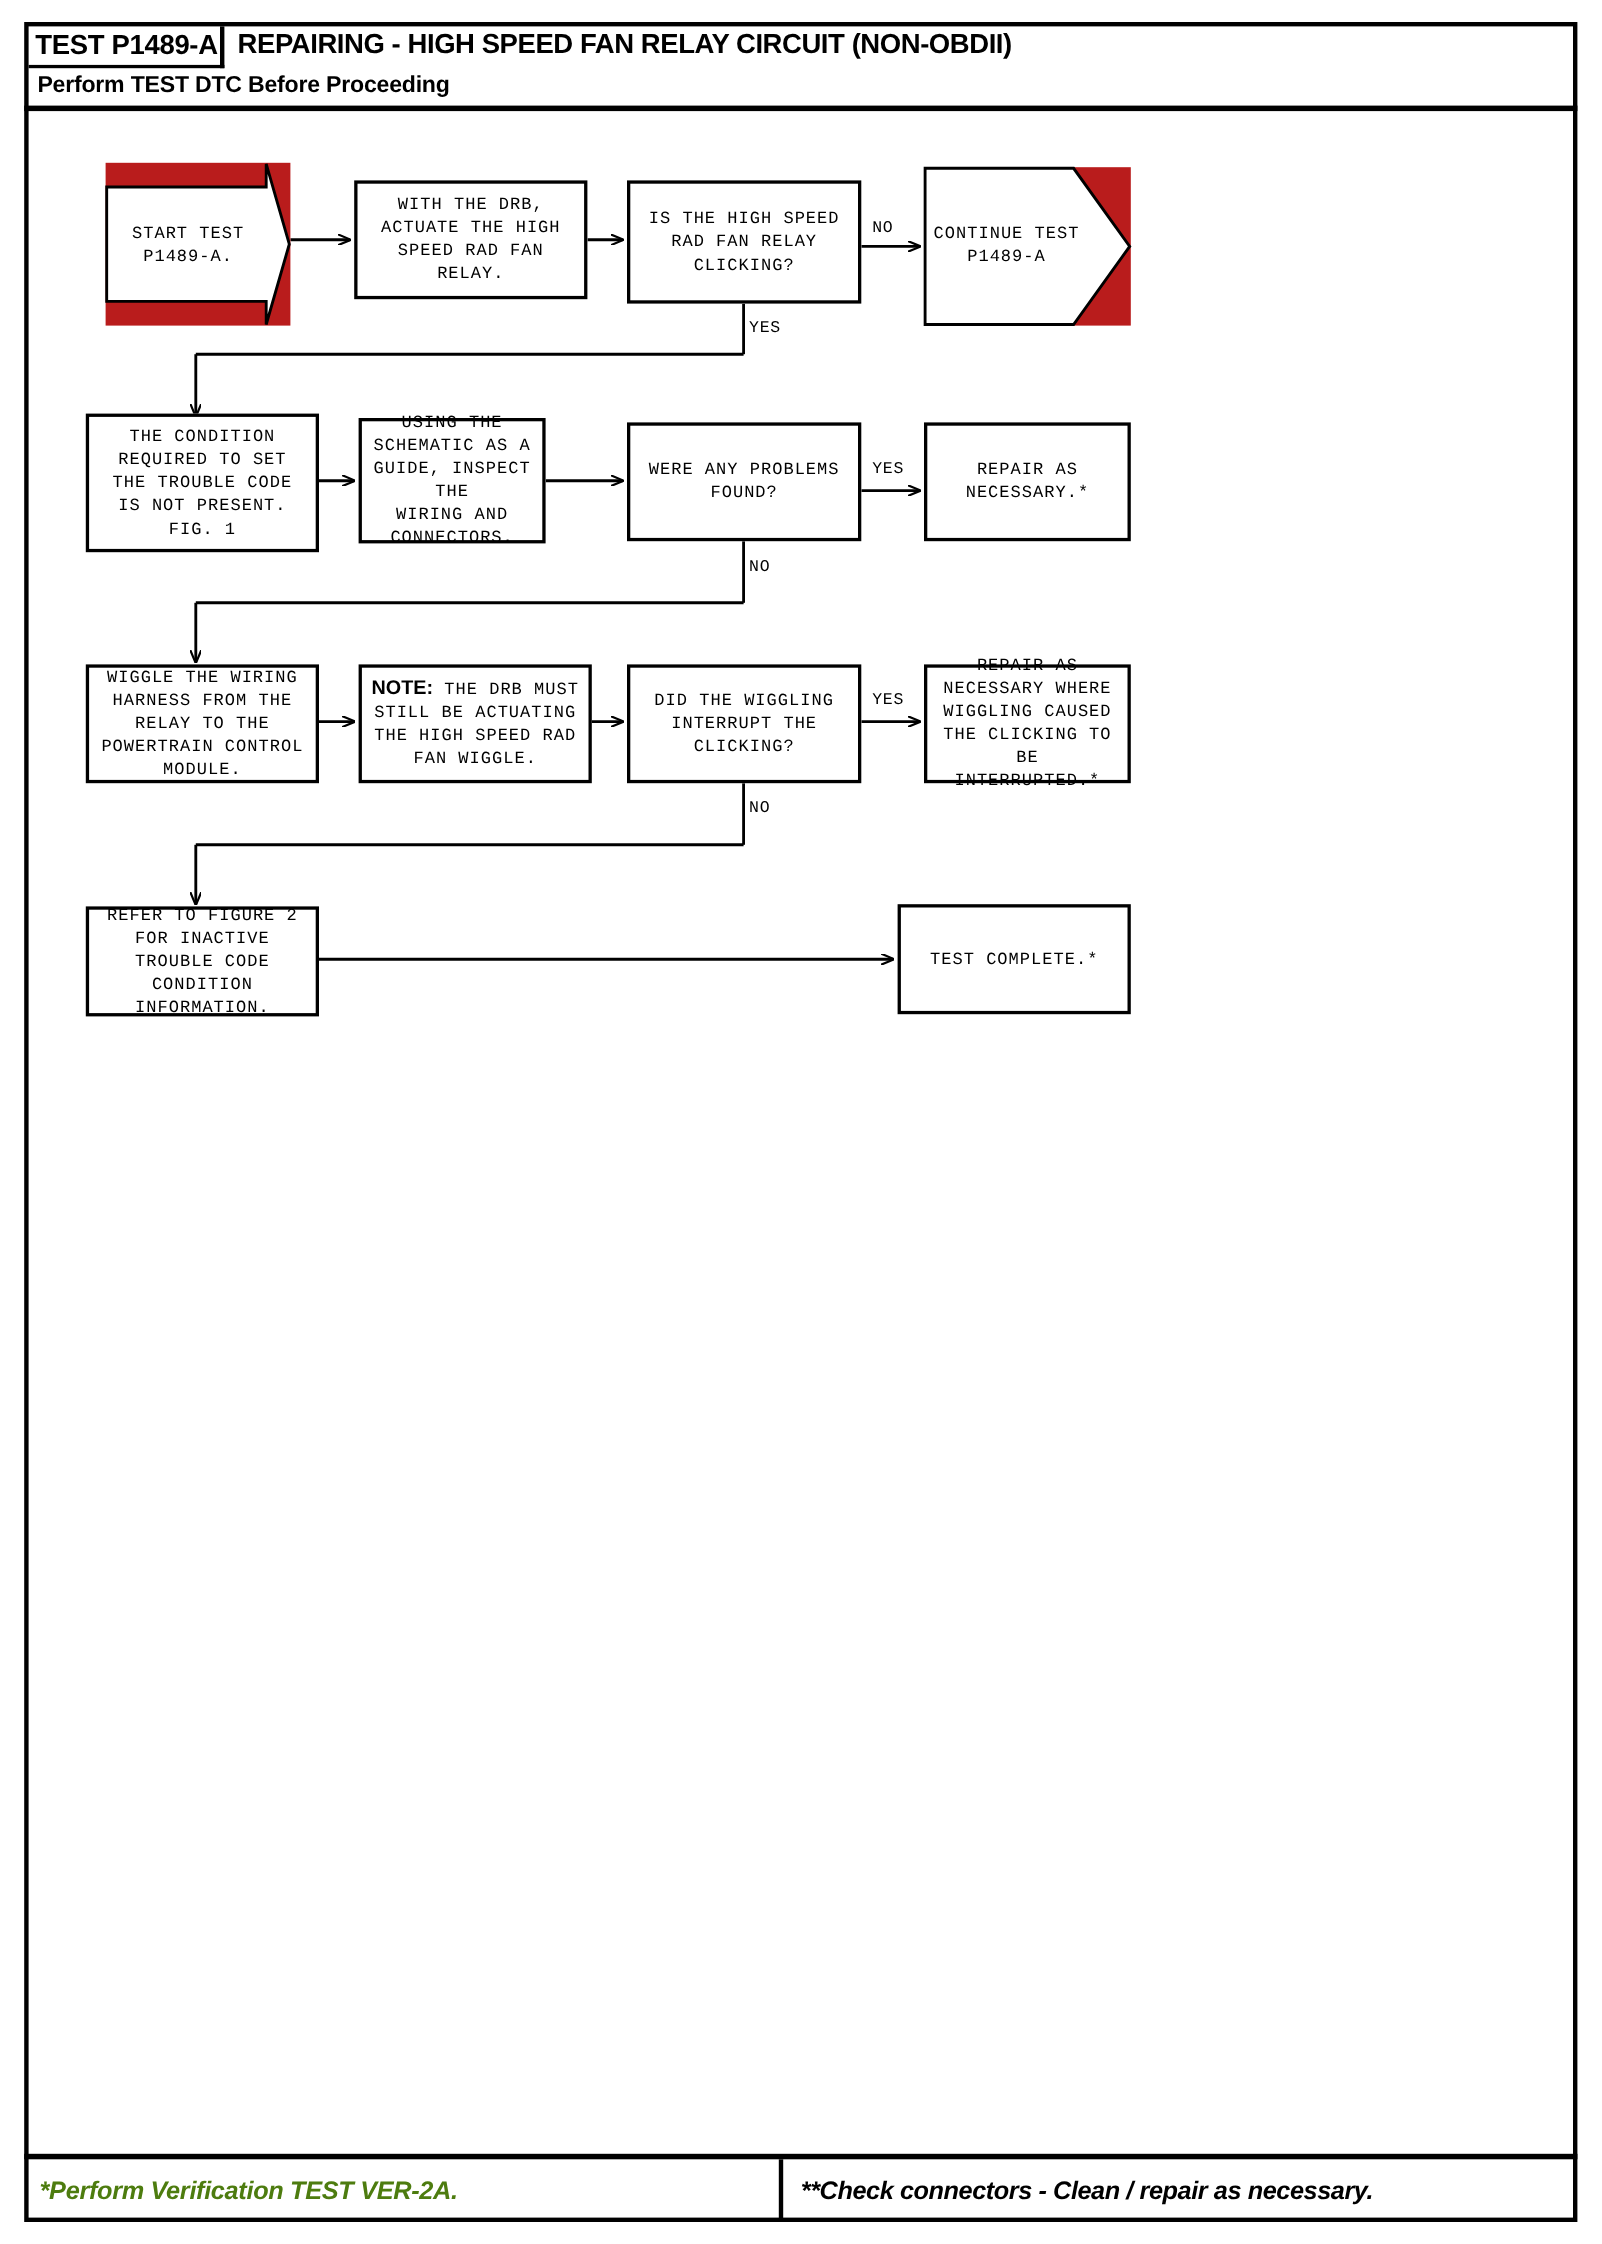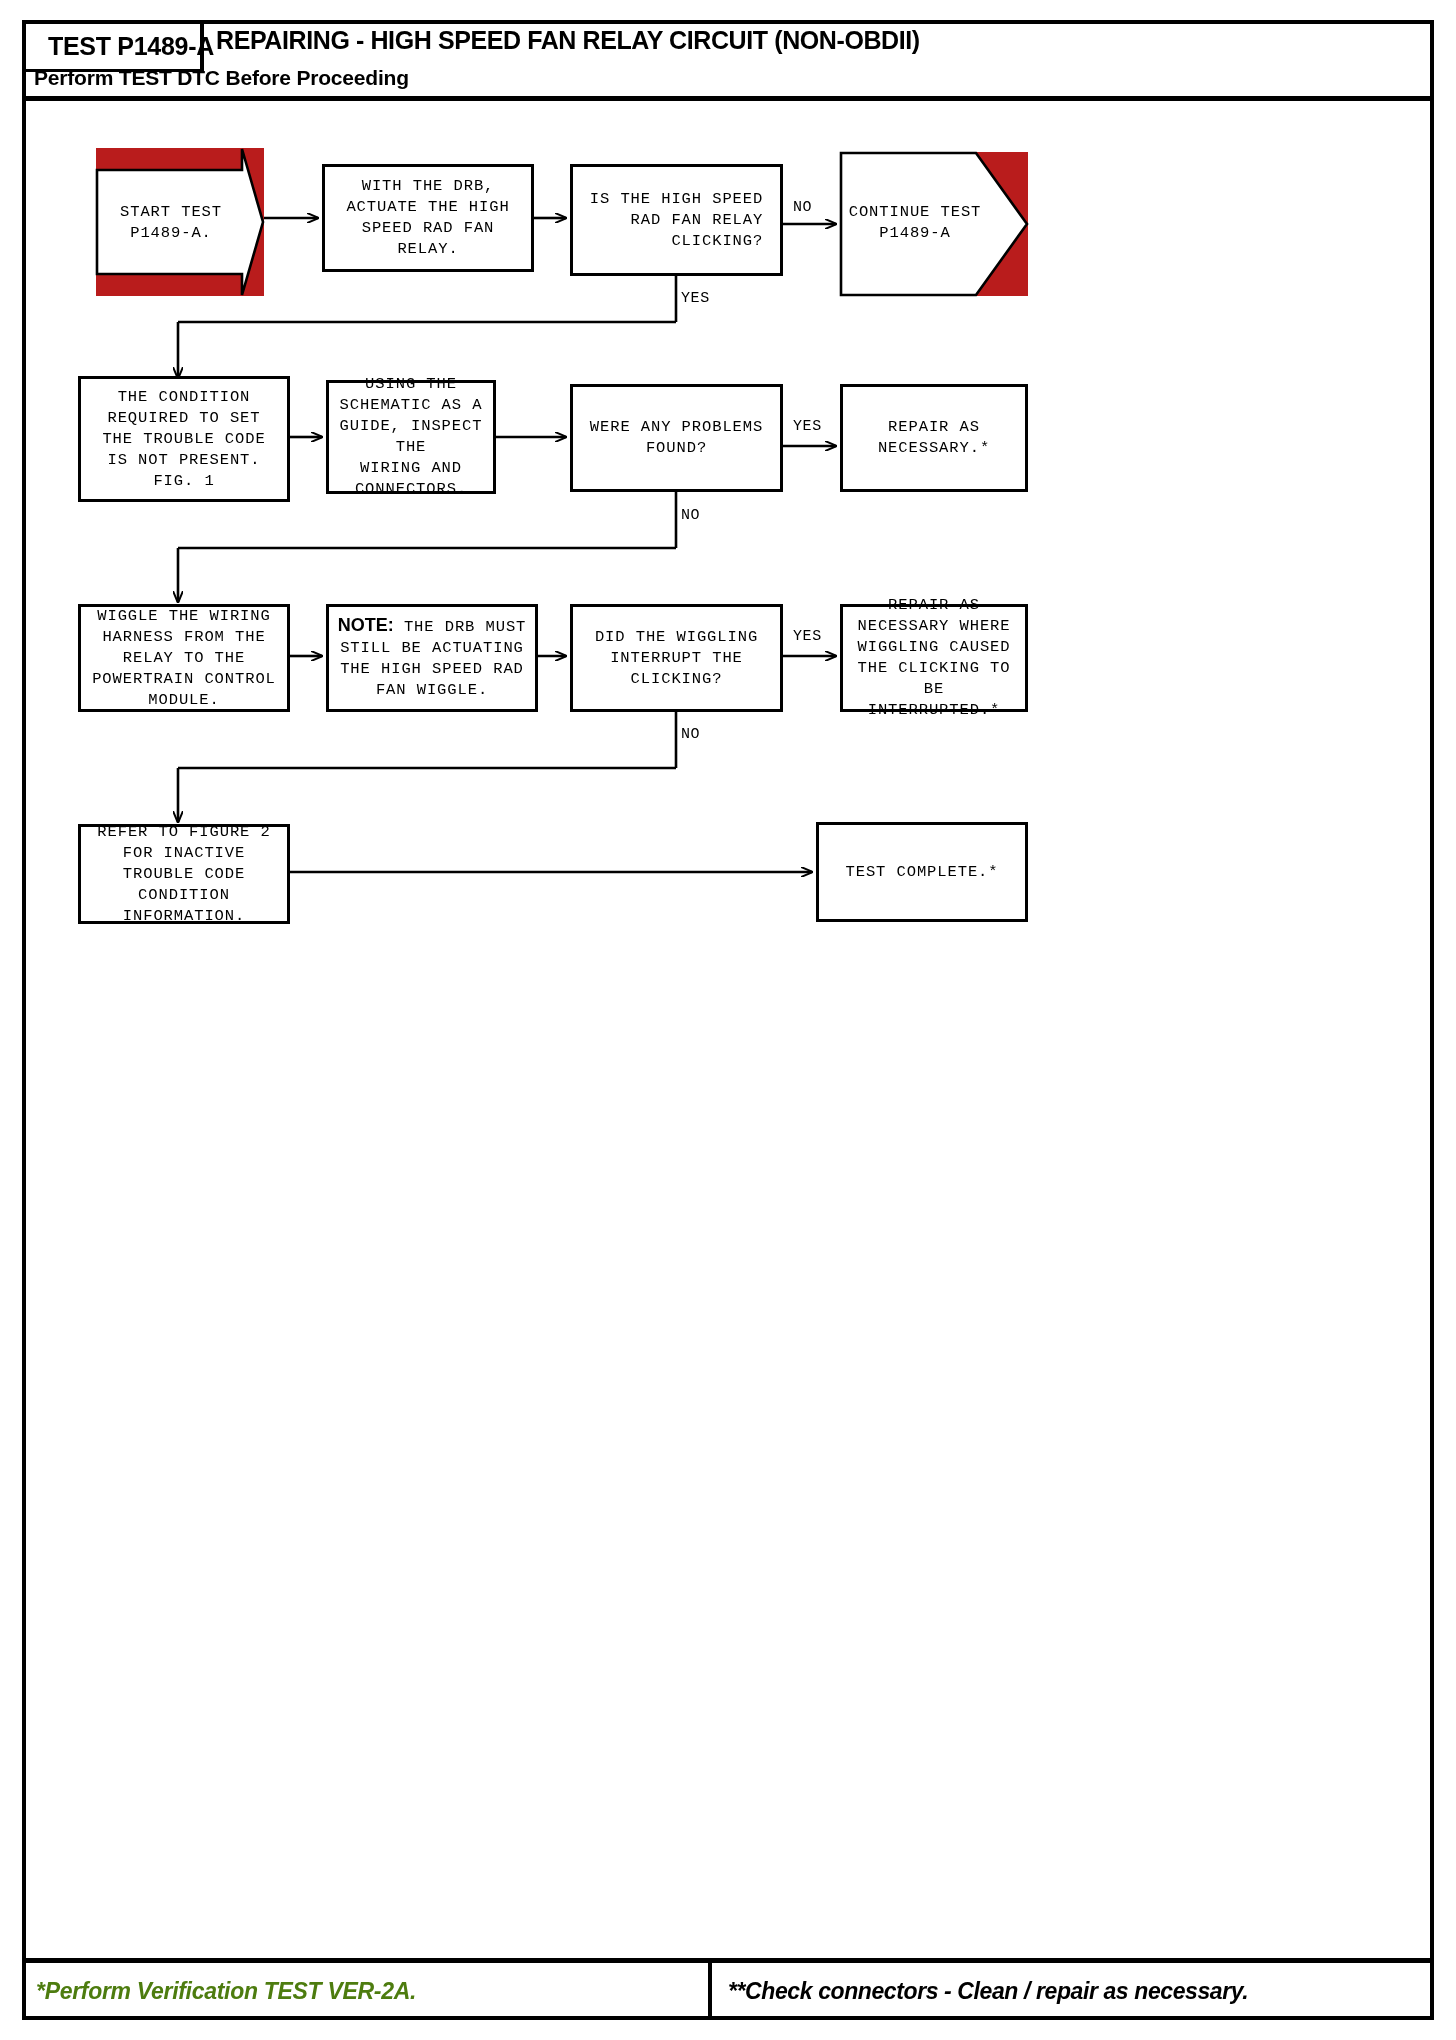--- a/index.html
+++ b/index.html
@@ -44,28 +44,28 @@
     top: 96px;
     width: 1412px;
     height: 5px;
     background: #000;
   }
   .test-id-box {
     position: absolute;
     left: 26px;
     top: 24px;
     width: 178px;
-    height: 48px;
+    height: 38px;
     border-right: 4px solid #000;
     border-bottom: 3px solid #000;
     box-sizing: border-box;
     display: flex;
     align-items: center;
     justify-content: flex-start;
-    padding-left: 22px;
+    padding-left: 6px;
   }
   .test-id-text {
     font-family: "Liberation Sans", sans-serif;
     font-weight: bold;
     font-size: 25px;
     letter-spacing: -0.3px;
     color: #000;
     white-space: nowrap;
   }
   .header-title {
@@ -270,21 +270,21 @@
     <div class="txt" style="left:0; top:54px; width:150px;">START TEST
 P1489-A.</div>
   </div>
 
   <div class="node" style="left:322px; top:164px; width:212px; height:108px;">
     <span class="txt">WITH THE DRB,
 ACTUATE THE HIGH
 SPEED RAD FAN RELAY.</span>
   </div>
 
-  <div class="node" style="left:570px; top:164px; width:213px; height:112px;text-align:right;">
+  <div class="node" style="left:570px; top:164px; width:213px; height:112px;">
     <span class="txt">IS THE HIGH SPEED
 RAD FAN RELAY
 CLICKING?</span>
   </div>
 
   <div class="arrow-node" style="left:840px; top:152px; width:188px; height:144px;">
     <svg width="188" height="144" viewBox="0 0 188 144">
       <path d="M1,1 L136,1 L136,1 L187,72 L136,143 L1,143 Z" fill="#ffffff" stroke="#000000" stroke-width="2.6" stroke-linejoin="miter"></path>
     </svg>
     <div class="txt" style="left:0; top:50px; width:150px;">CONTINUE TEST

